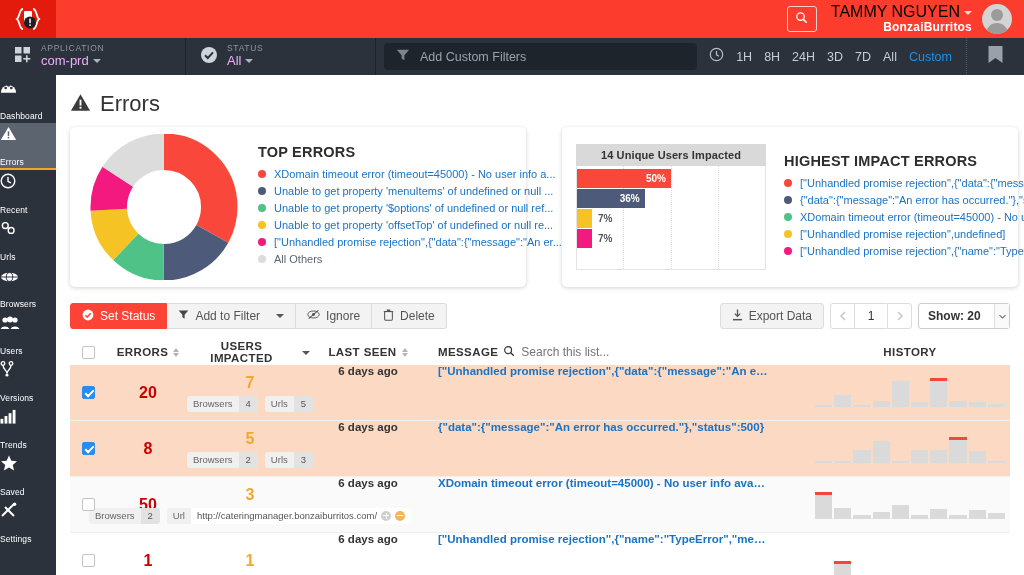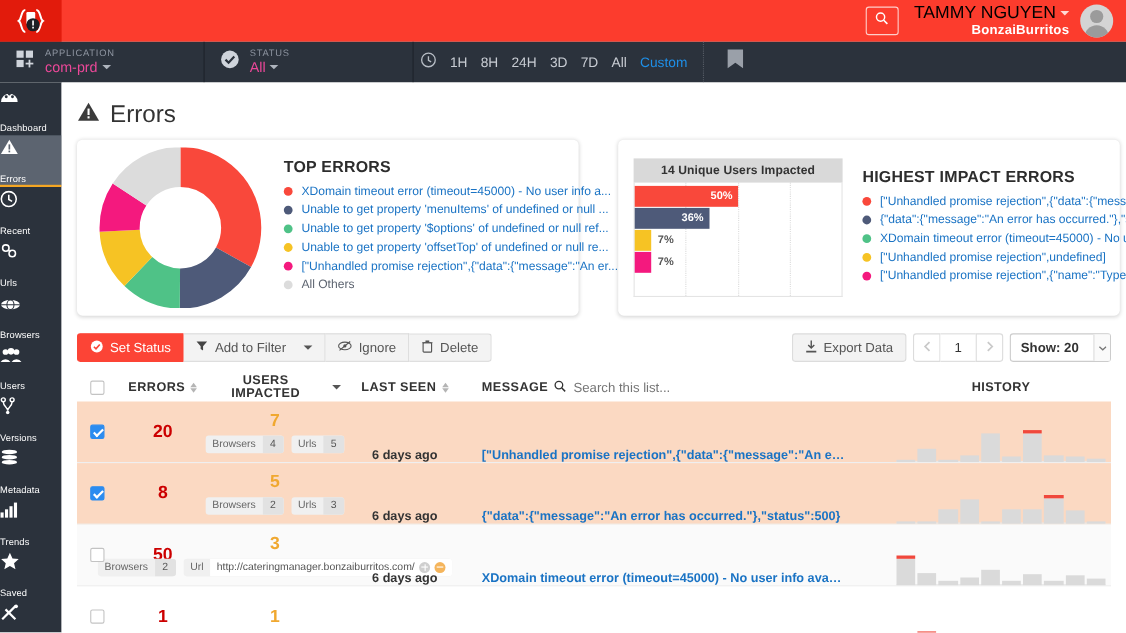--- a/index.html
+++ b/index.html
@@ -56,21 +56,21 @@
     background: #2b323c; display: flex; align-items: center;
   }
   .fb-seg {
     height: 37px; display: flex; align-items: center; gap: 9px;
     padding: 0 14px; border-right: 1px solid #1d222a; cursor: pointer;
   }
   .fb-seg.app-seg { width: 186px; }
   .fb-seg.status-seg { width: 190px; }
   .fb-labels { line-height: 1.15; }
   .fb-k { color: #8d94a0; font-size: 8.5px; letter-spacing: .7px; }
-  .fb-v { color: #ec4899; font-size: 13px; }
+  .fb-v { color: #f0abfc; font-size: 13px; }
   .fb-v .caret-dn { border-top-color: #aeb4bd; }
   .fb-filterwrap { flex: 1; display: flex; align-items: center; padding: 0 6px 0 8px; }
   .fb-filter {
     flex: 1; height: 27px; background: #1e242c; border-radius: 4px;
     display: flex; align-items: center; gap: 10px; padding: 0 12px; cursor: text;
   }
   .fb-filter span { color: #9ba2ac; font-size: 12.5px; }
   .fb-time { display: flex; align-items: center; gap: 12px; padding: 0 14px 0 6px; }
   .fb-time .t { color: #c8ccd3; font-size: 12.5px; cursor: pointer; }
   .fb-time .t.active { color: #1e8fe8; }
@@ -197,21 +197,21 @@
   .sortic i.dn { border-top: 4px solid #b4b4b4; }
   .searchbox { display: flex; align-items: center; gap: 6px; }
   .searchbox input {
     border: none; outline: none; font-size: 12px; color: #999;
     width: 150px; background: transparent; font-family: "Liberation Sans", sans-serif;
   }
 
   .trow { display: flex; align-items: stretch; min-height: 56px; border-bottom: 1px solid #efefef; }
   .trow.sel { background: #fbd9c2; }
   .trow.alt { background: #fafafa; }
-  .cell { display: flex; align-items: flex-end; }
+  .cell { display: flex; align-items: flex-start; }
   .cell.c-err, .cell.c-usr, .cell.c-seen, .cell.c-hist { justify-content: center; }
   .cell.c-check { align-items: center; }
   .errnum { font-size: 16px; font-weight: bold; color: #cc0000; }
   .usrnum { font-size: 16px; font-weight: bold; color: #f0a830; }
   .seen { font-size: 11.5px; font-weight: bold; color: #333; }
   .msg { font-size: 11.5px; font-weight: bold; color: #1a73c4; cursor: pointer;
          white-space: nowrap; overflow: hidden; text-overflow: ellipsis; max-width: 330px; }
   .cb {
     width: 13px; height: 13px; border: 1px solid #c3c3c3; border-radius: 2px;
     background: #fff; cursor: pointer; position: relative;
@@ -304,20 +304,30 @@
         <svg width="18" height="18" viewBox="0 0 18 18">
           <circle cx="9" cy="9" r="8" fill="#cfd4db"></circle>
           <path d="M5 9.2 L7.8 12 L13 6.4" fill="none" stroke="#2b323c" stroke-width="2"></path>
         </svg>
       </span>
       <div class="fb-labels">
         <div class="fb-k">STATUS</div>
         <div class="fb-v"><span>All</span><span class="caret-dn"></span></div>
       </div>
     </div>
+    <div class="fb-filterwrap">
+      <div class="fb-filter">
+        <span>
+          <svg width="14" height="14" viewBox="0 0 16 16">
+              <path d="M1 2 H15 L9.6 8.4 V14 L6.4 12 V8.4 Z" fill="#7d848f"></path>
+            </svg>
+        </span>
+        <span>Add Custom Filters</span>
+      </div>
+    </div>
     <div class="fb-time">
       <span>
         <svg width="15" height="15" viewBox="0 0 16 16">
           <circle cx="8" cy="8" r="6.6" fill="none" stroke="#b6bcc4" stroke-width="1.3"></circle>
           <path d="M8 4.3 V8.3 L10.6 9.8" fill="none" stroke="#b6bcc4" stroke-width="1.3"></path>
         </svg>
       </span>
       <span class="t">1H</span>
       <span class="t">8H</span>
       <span class="t">24H</span>
@@ -401,30 +411,20 @@
     <div class="nav-item">
       <span class="nav-ico">
         <svg width="14" height="16" viewBox="0 0 14 16">
             <circle cx="3" cy="2.5" r="1.8" fill="none" stroke="#fff" stroke-width="1.3"></circle>
             <circle cx="11" cy="2.5" r="1.8" fill="none" stroke="#fff" stroke-width="1.3"></circle>
             <path d="M3 4.3 C3 9 7 9 7 12.5 M11 4.3 C11 9 7 9 7 12.5" fill="none" stroke="#fff" stroke-width="1.3"></path>
             <circle cx="7" cy="14" r="1.6" fill="#fff"></circle>
           </svg>
       </span>
       <span class="lbl">Versions</span>
-    </div>
-    <div class="nav-item">
-      <span class="nav-ico">
-        <svg width="17" height="16" viewBox="0 0 18 16">
-            <ellipse cx="9" cy="2.6" rx="7.4" ry="2.2" fill="#fff"></ellipse>
-            <ellipse cx="9" cy="7.6" rx="7.4" ry="2.2" fill="#fff"></ellipse>
-            <ellipse cx="9" cy="12.4" rx="7.4" ry="2.2" fill="#fff"></ellipse>
-          </svg>
-      </span>
-      <span class="lbl">Metadata</span>
     </div>
     <div class="nav-item">
       <span class="nav-ico">
         <svg width="17" height="15" viewBox="0 0 18 15">
             <rect x="0.5" y="10" width="3" height="5" fill="#fff"></rect>
             <rect x="4.8" y="7" width="3" height="8" fill="#fff"></rect>
             <rect x="9.1" y="4" width="3" height="11" fill="#fff"></rect>
             <rect x="13.4" y="0.5" width="3" height="14.5" fill="#fff"></rect>
           </svg>
       </span>

